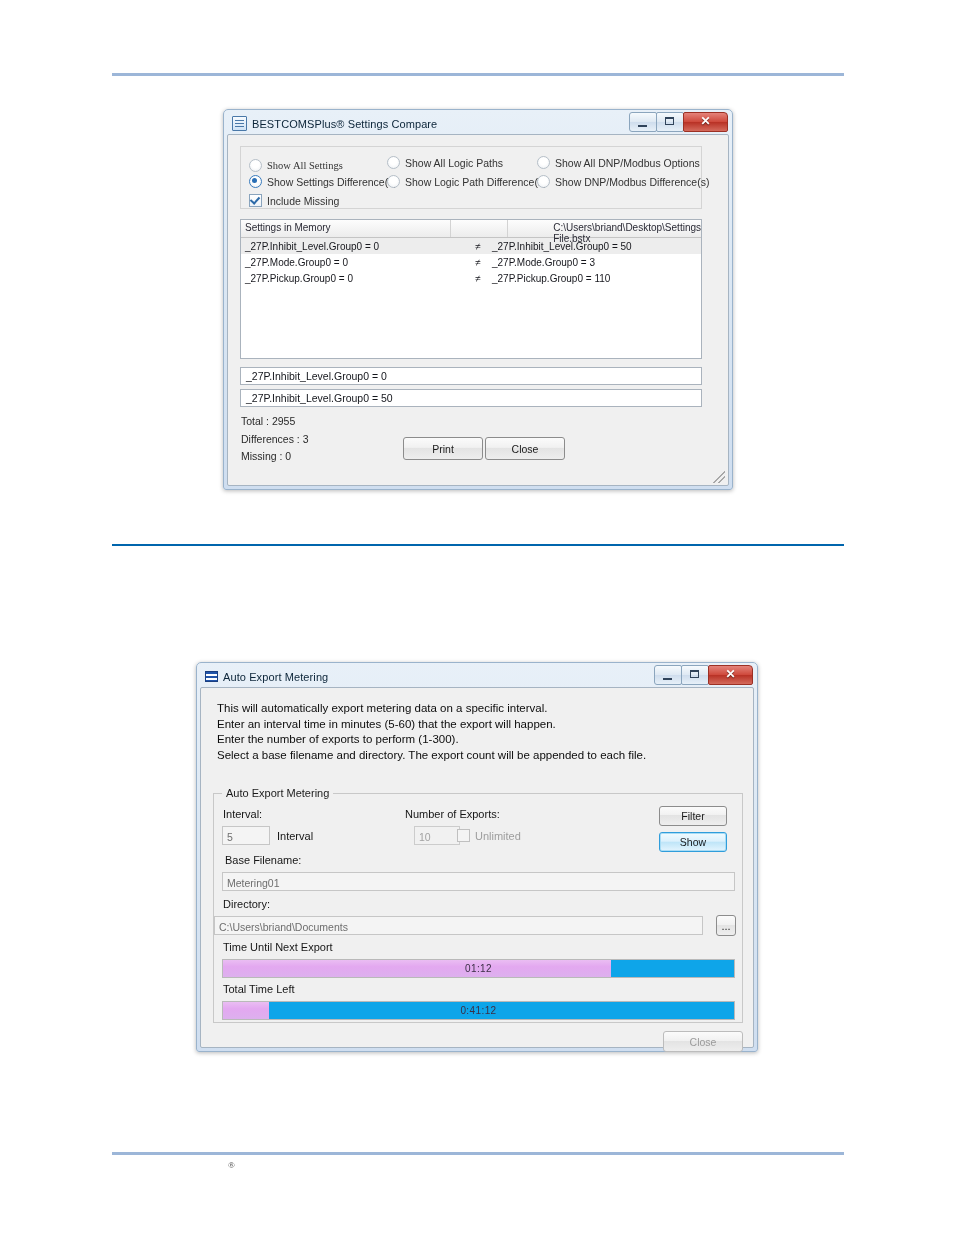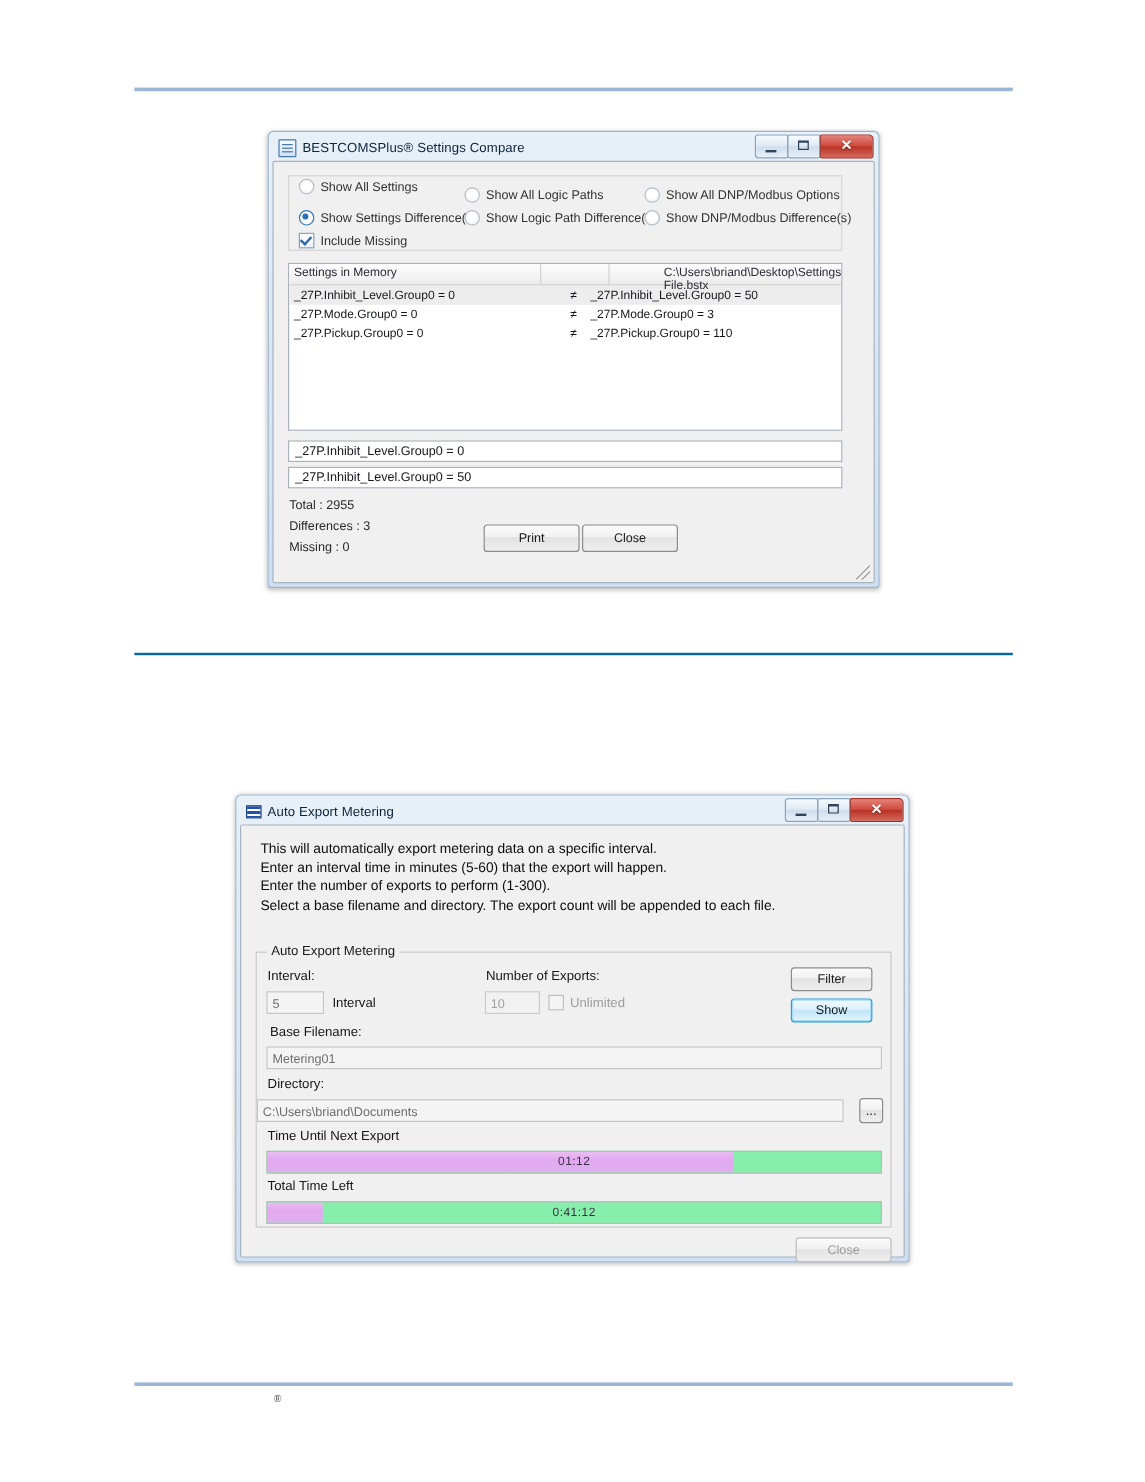--- a/index.html
+++ b/index.html
@@ -349,40 +349,40 @@
     border: 1px solid #b5b5b5;
     background: #fff;
     box-sizing: border-box;
     font-size: 10.5px;
     color: #2b2b2b;
     padding: 2px 0 0 4px;
     display: flex;
     align-items: center;
   }
   .txt.ro { background: #f4f4f4; color: #6e6e6e; border-color: #c6c6c6; }
-  .txt.dis { background: #f1f1f1; color: #a2a2a2; border-color: #cccccc; }
+  .txt.dis { background: #f1f1f1; color: #a2a2a2; border-color: #cccccc; margin-left: 10px; }
 
   .btn-blue {
     border: 1px solid #2f9ddb;
     background: linear-gradient(180deg,#f0fbff 0%, #dcf1fc 45%, #bfe5f8 52%, #e4f5fe 100%);
     border-radius: 3px;
     font-size: 10.5px;
     color: #14181c;
     display: flex;
     align-items: center;
     justify-content: center;
     box-sizing: border-box;
     box-shadow: 0 0 0 1px #a8dcf5 inset;
   }
 
   .pbar {
     position: absolute;
     height: 19px;
     border: 1px solid #b9b9b9;
-    background: #86efac;
+    background: #0ea5e9;
     box-sizing: border-box;
     overflow: hidden;
     text-align: center;
   }
   .pfill {
     position: absolute;
     left: 0; top: 0; bottom: 0;
     background: linear-gradient(180deg,#eabdf3 0%, #e3a8f0 40%, #ddb0ee 100%);
   }
   .ptext {
@@ -412,21 +412,21 @@
     <div class="win-buttons">
       <div class="wb wb-min"></div>
       <div class="wb wb-max"></div>
       <div class="wb wb-close">✕</div>
     </div>
   </div>
 
   <div class="win-body">
 
     <div class="opt-panel">
-      <div class="opt" style="left:8px; top:2px;">
+      <div class="opt" style="left:8px; top:12px;font-family:Liberation Serif, serif;">
         <span class="radio"></span>
         <span>Show All Settings</span>
       </div>
       <div class="opt" style="left:8px; top:28px;">
         <span class="radio on"></span>
         <span>Show Settings Difference(s)</span>
       </div>
       <div class="opt" style="left:8px; top:47px;">
         <span class="checkbox on"></span>
         <span>Include Missing</span>

